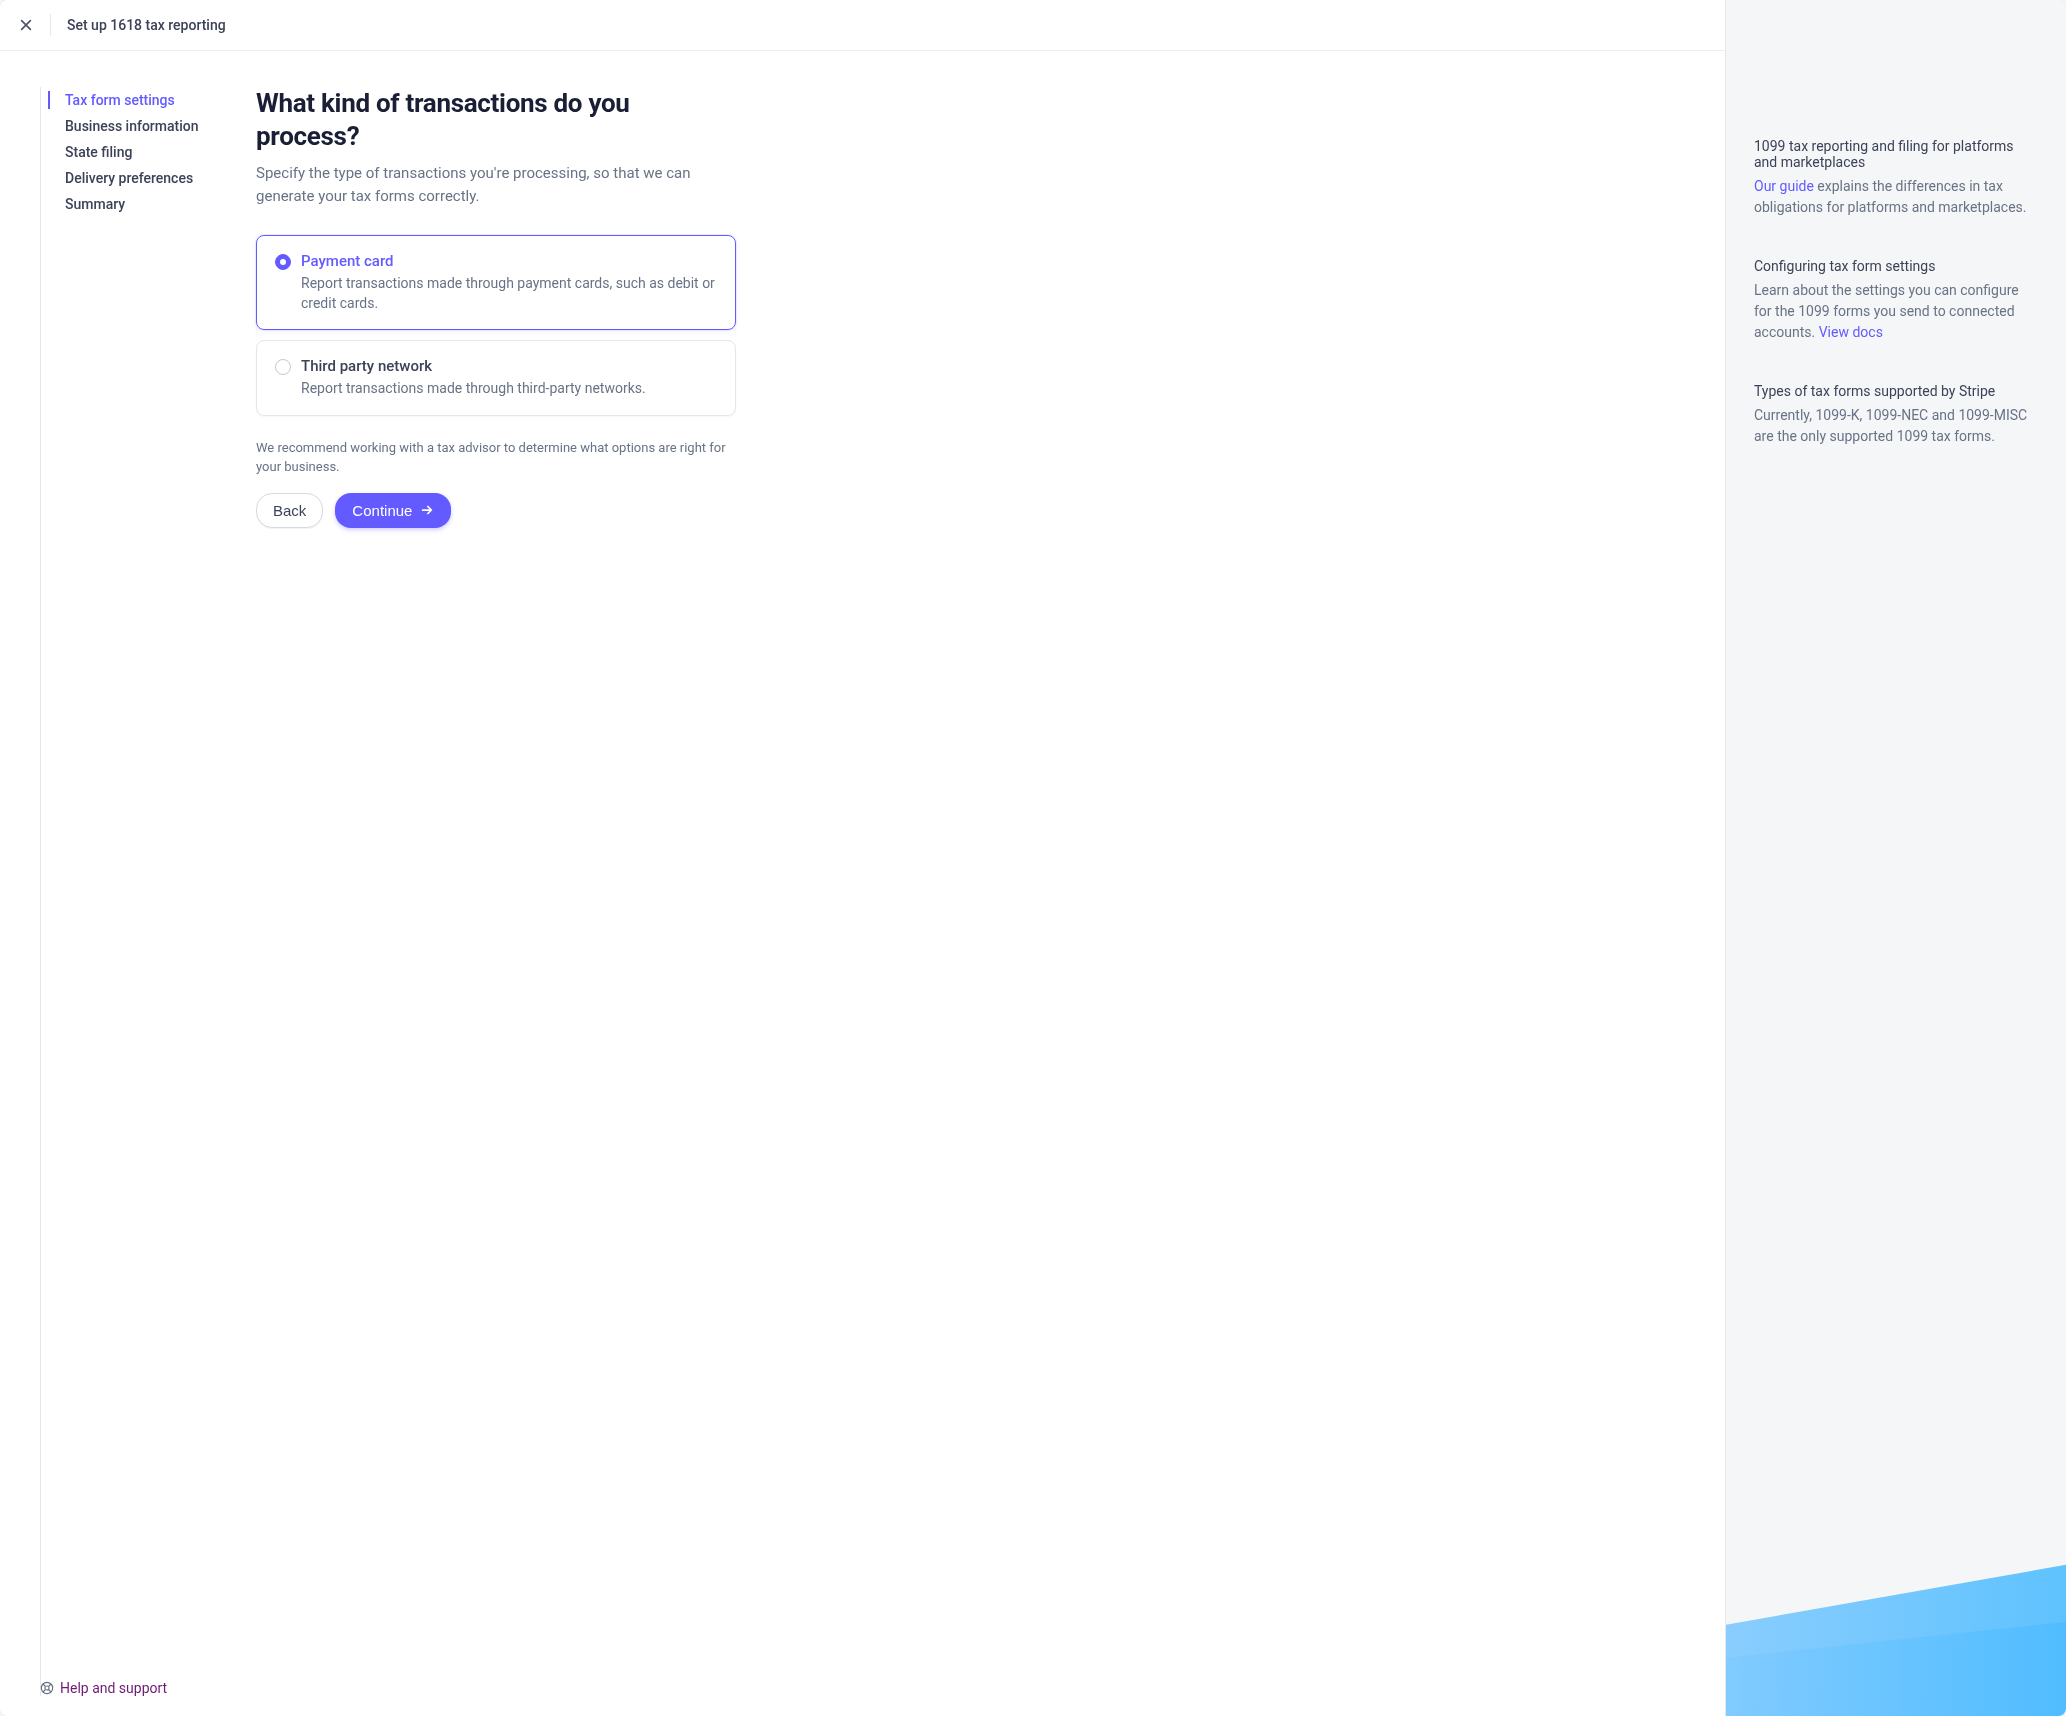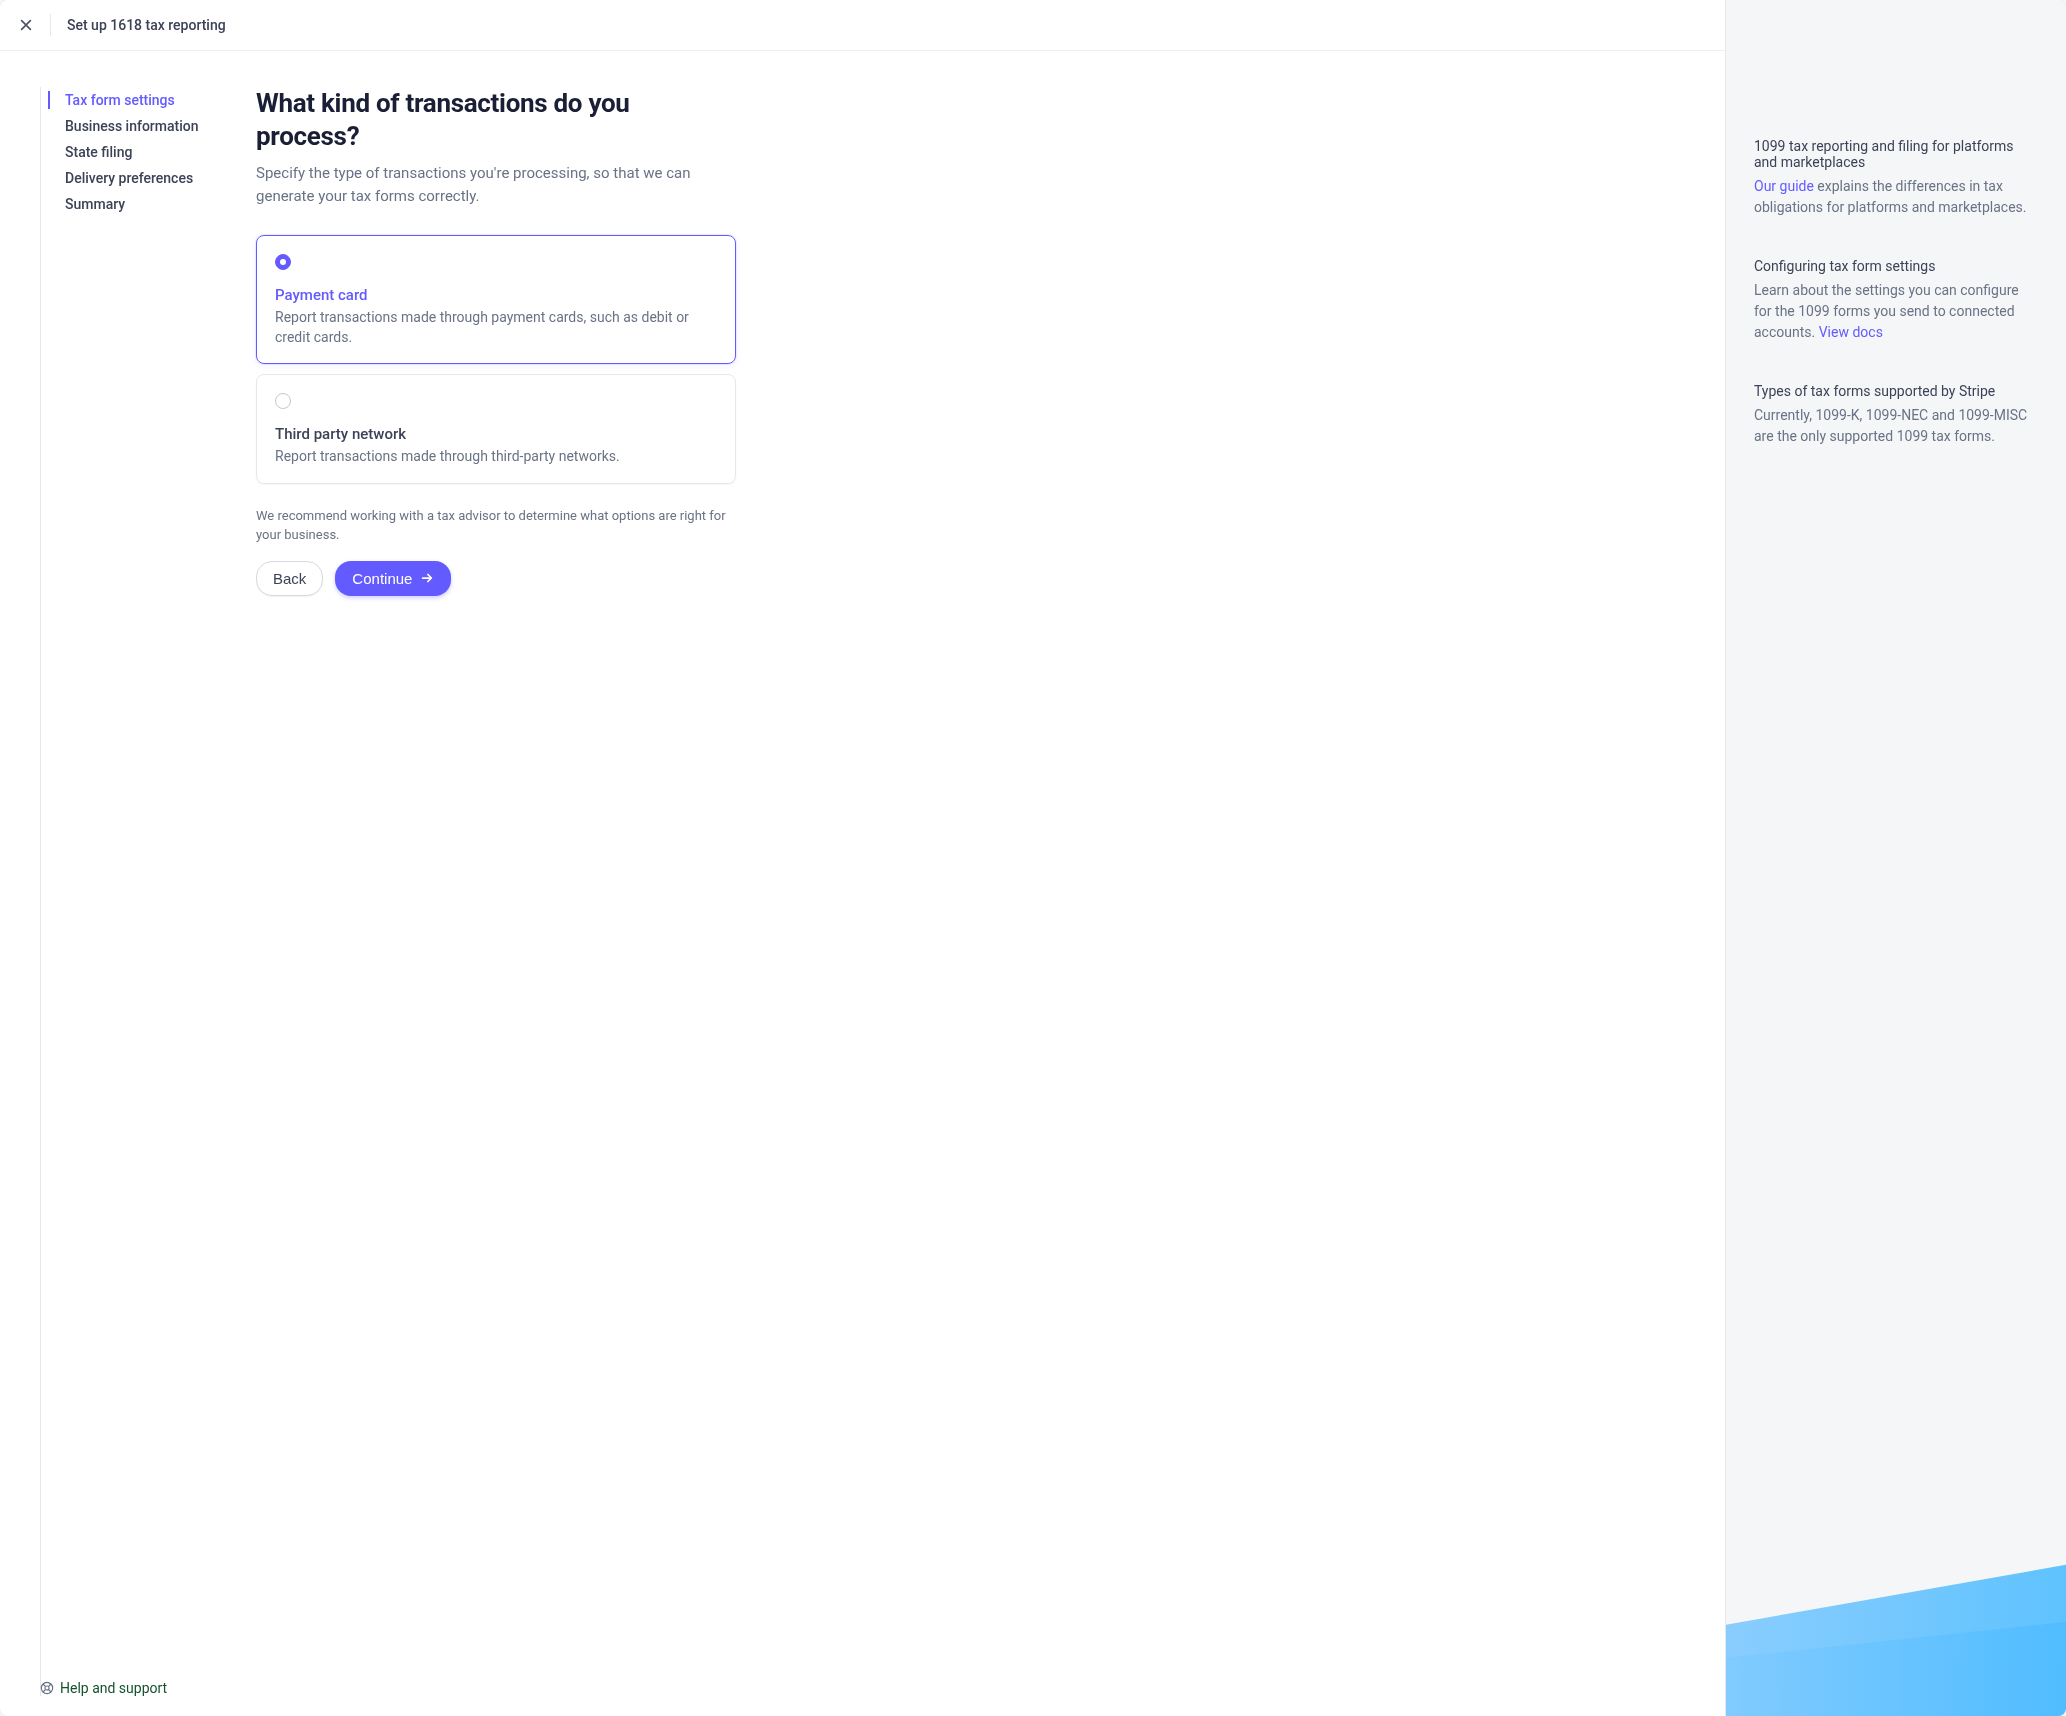--- a/index.html
+++ b/index.html
@@ -103,25 +103,24 @@
     font-size: 15px;
     line-height: 1.5;
     margin-bottom: 28px;
   }
 
   .option-card {
     border: 1px solid #e3e8ee;
     border-radius: 8px;
     padding: 16px 18px;
     display: flex;
-    gap: 16px;
+    gap: 10px;
     cursor: pointer;
     margin-bottom: 10px;
     box-shadow: 0 1px 2px rgba(0,0,0,0.04);
-    flex-direction: column;
   }
   .option-card.selected {
     border: 1.5px solid #635bff;
     box-shadow: 0 0 0 1px rgba(99,91,255,0.1), 0 2px 6px rgba(99,91,255,0.08);
   }
   .radio {
     width: 16px; height: 16px;
     border-radius: 50%;
     border: 1.5px solid #c1c9d2;
     flex-shrink: 0;
@@ -173,21 +172,21 @@
     background:#635bff;
     color:#fff;
     box-shadow: 0 2px 4px rgba(99,91,255,0.3);
   }
 
   
   .help-footer {
     position:absolute;
     bottom:20px; left:40px;
     font-size:14px;
-    color:#14532d;
+    color:#701a75;
     display:flex;align-items:center;gap:6px;
     cursor:pointer;
   }
 
   
   .info-block { margin-bottom: 40px; }
   .info-title {
     font-size:14px; font-weight:400;
     color:#3c4257;
     margin-bottom:6px;

